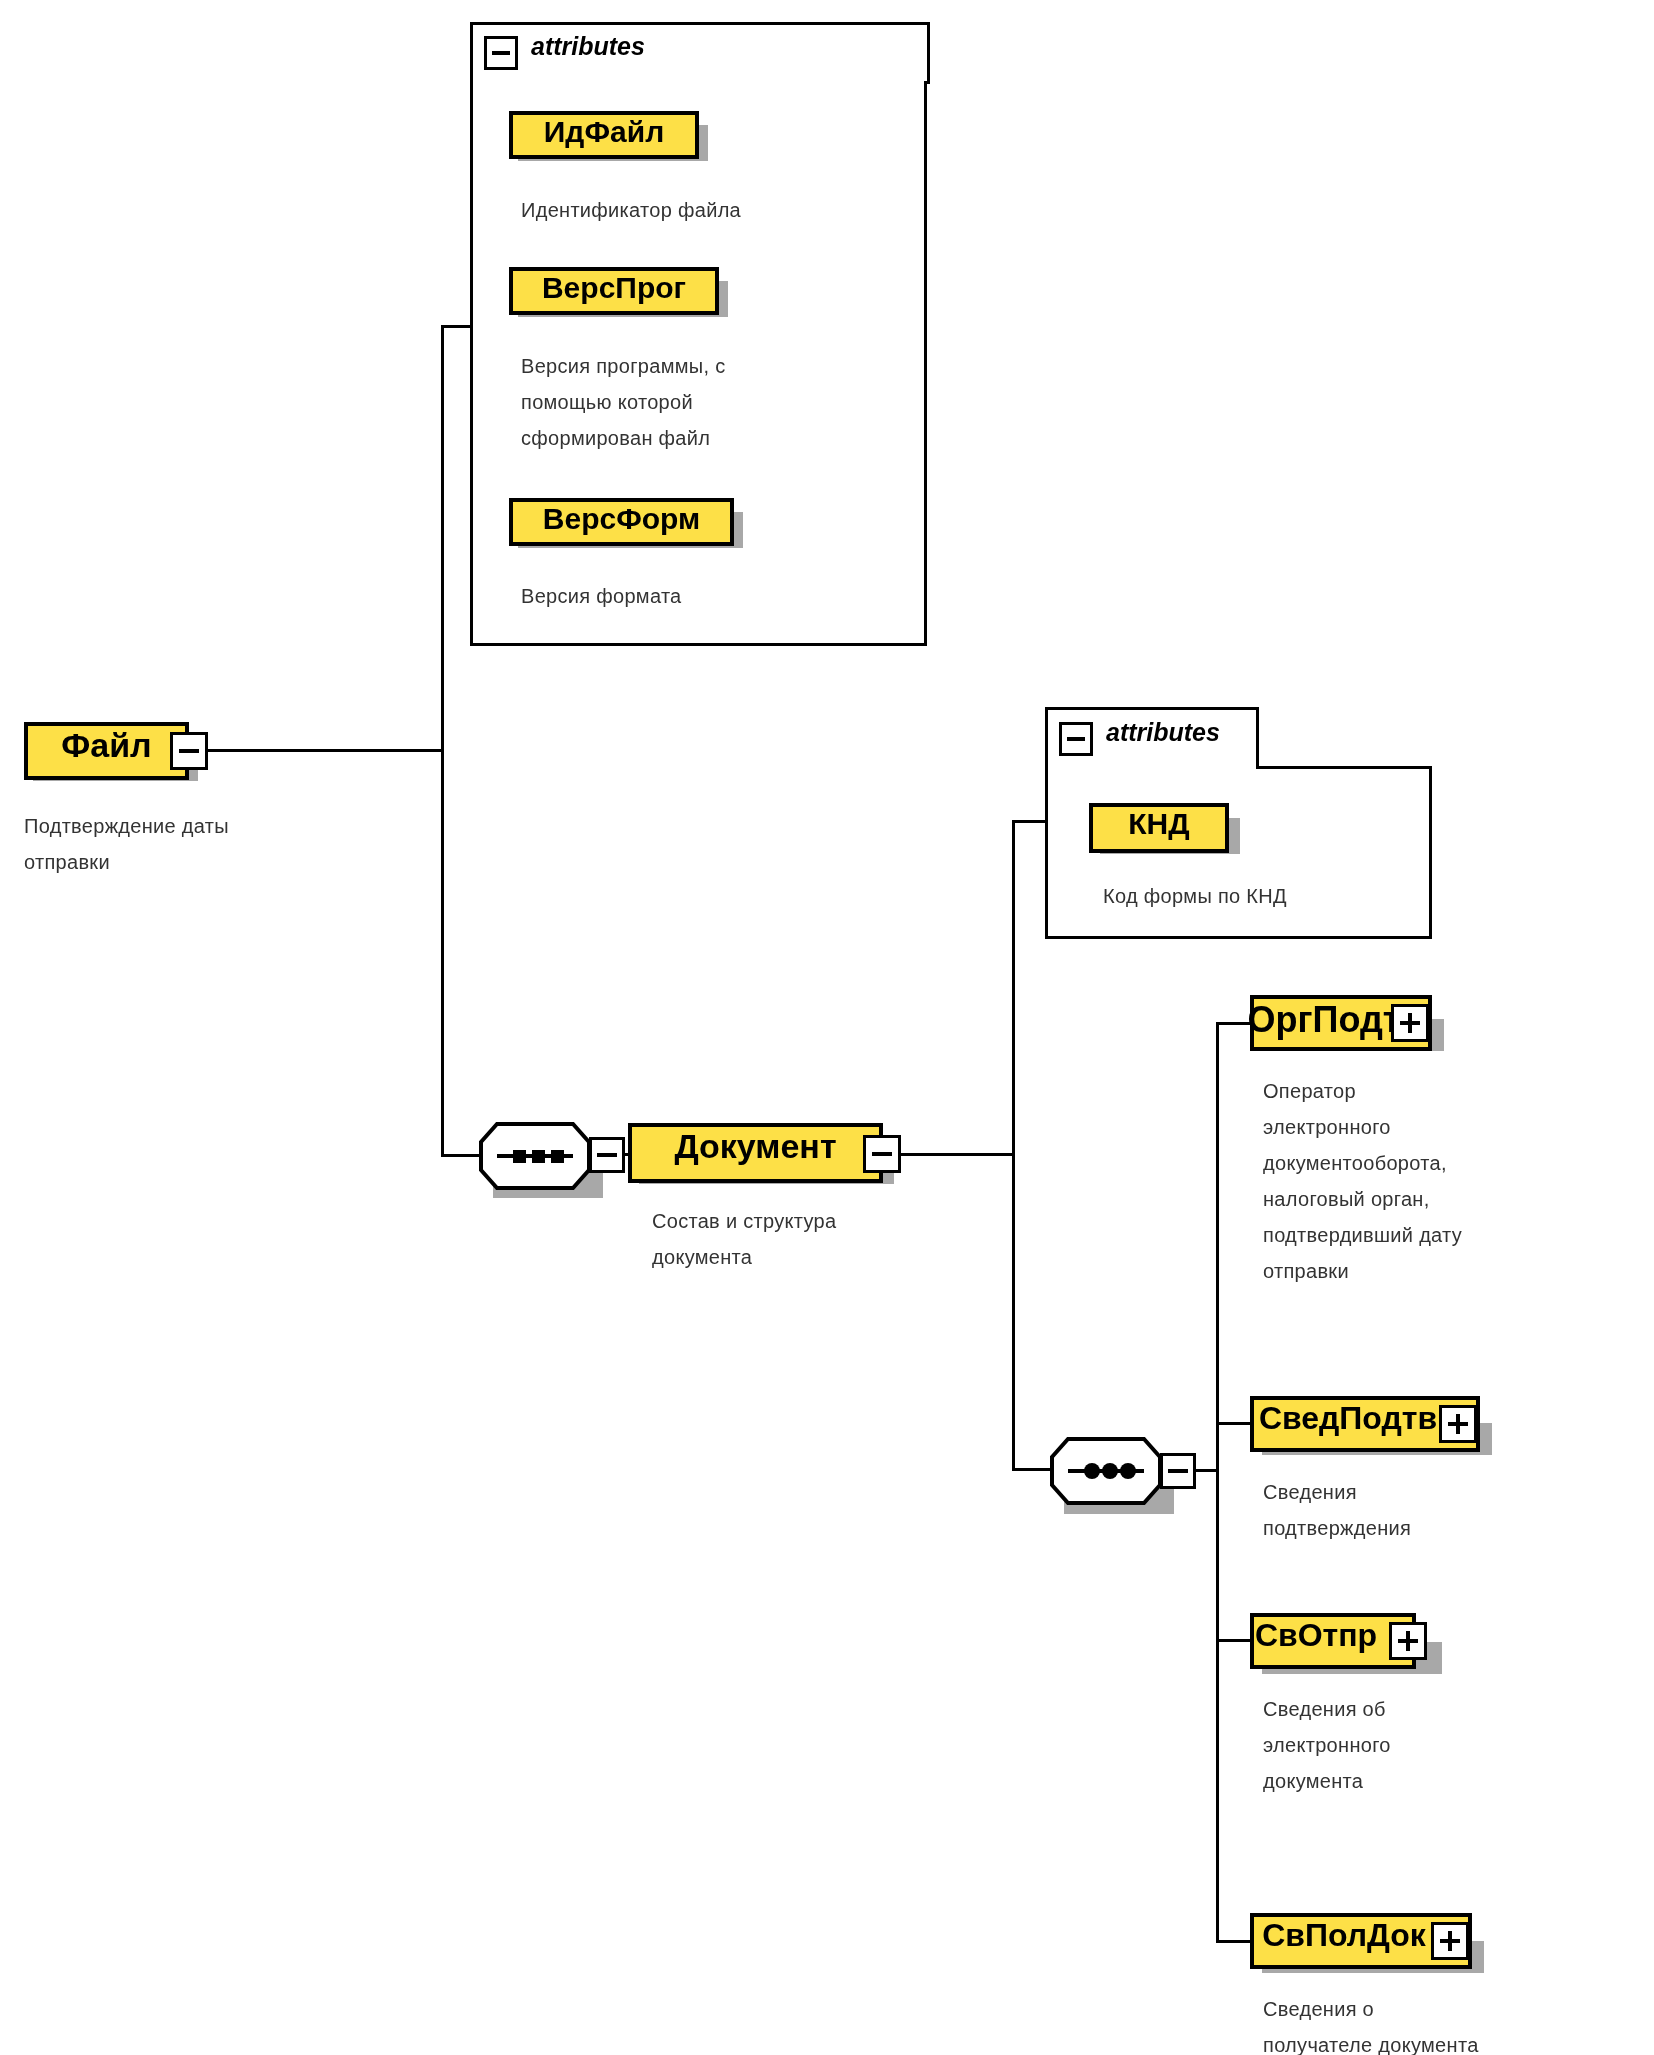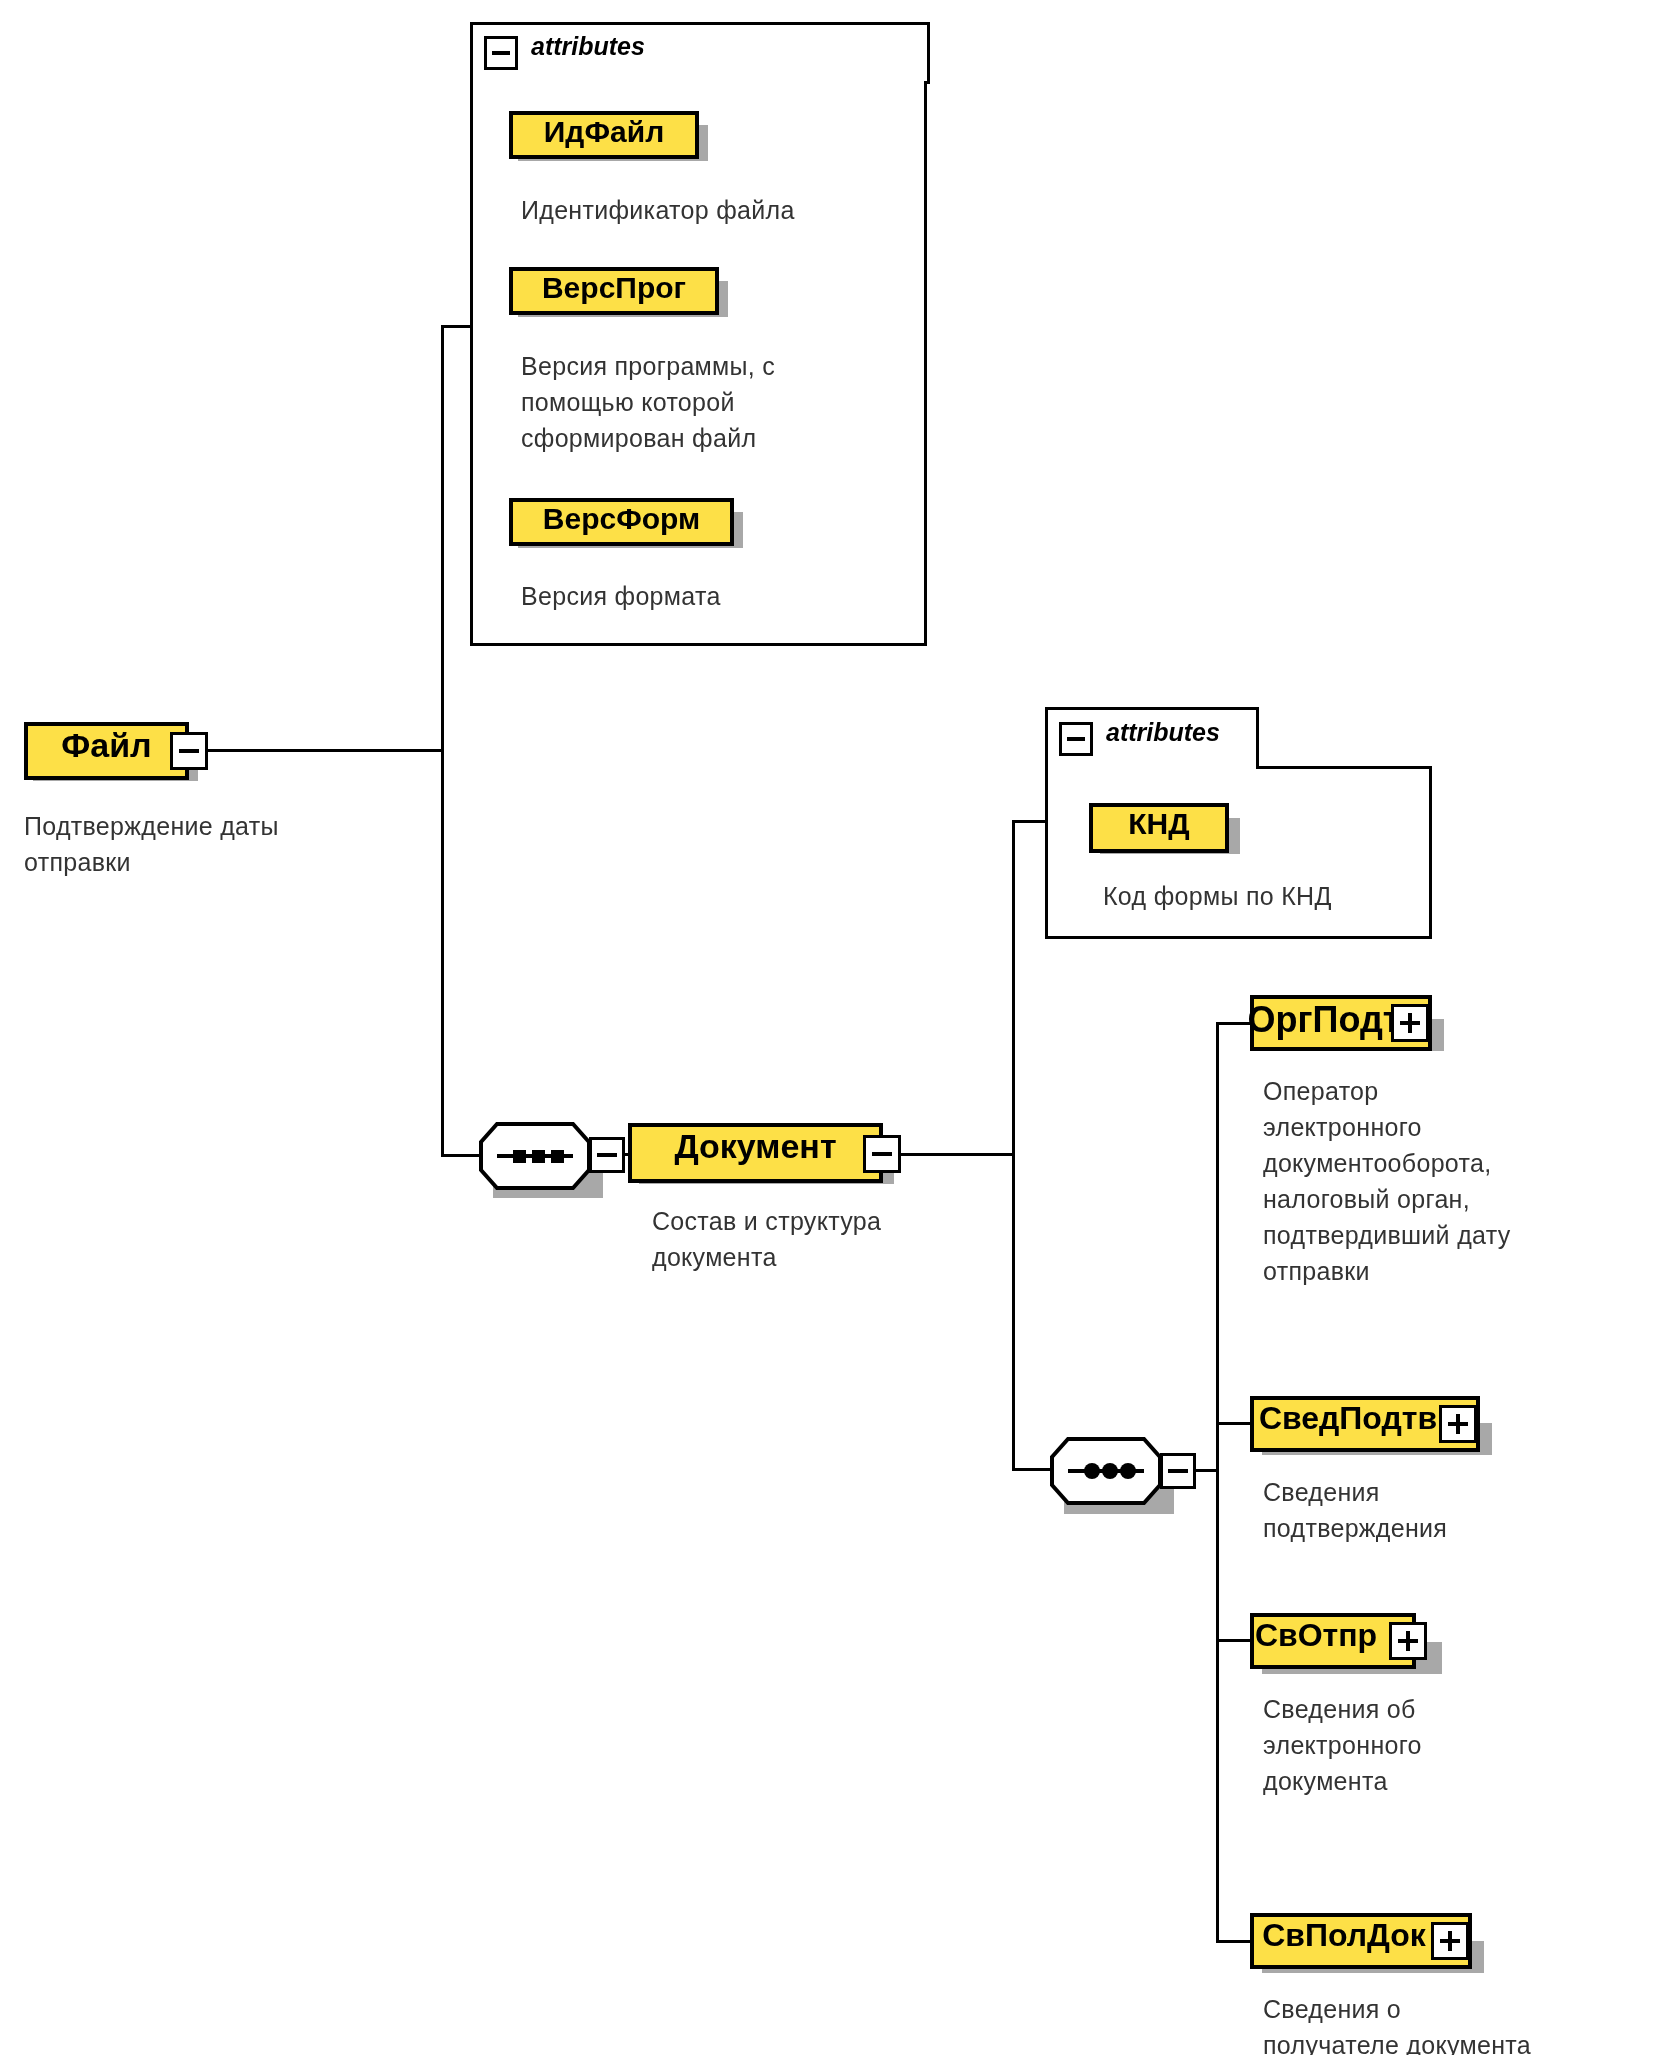--- a/index.html
+++ b/index.html
@@ -56,21 +56,21 @@
     background:#000;
     display:block;
   }
   .tog .hbar{left:18%;top:43%;width:64%;height:14%;}
   .tog .vbar{top:18%;left:43%;height:64%;width:14%;}
 
   
   .cap{
     position:absolute;
     color:#333;
-    font-size:25px;
+    font-size:20px;
     line-height:36px;
     white-space:pre-line;
     letter-spacing:0.3px;
   }
 
   
   .attrlabel{
     position:absolute;
     font-style:italic;
     font-weight:bold;

